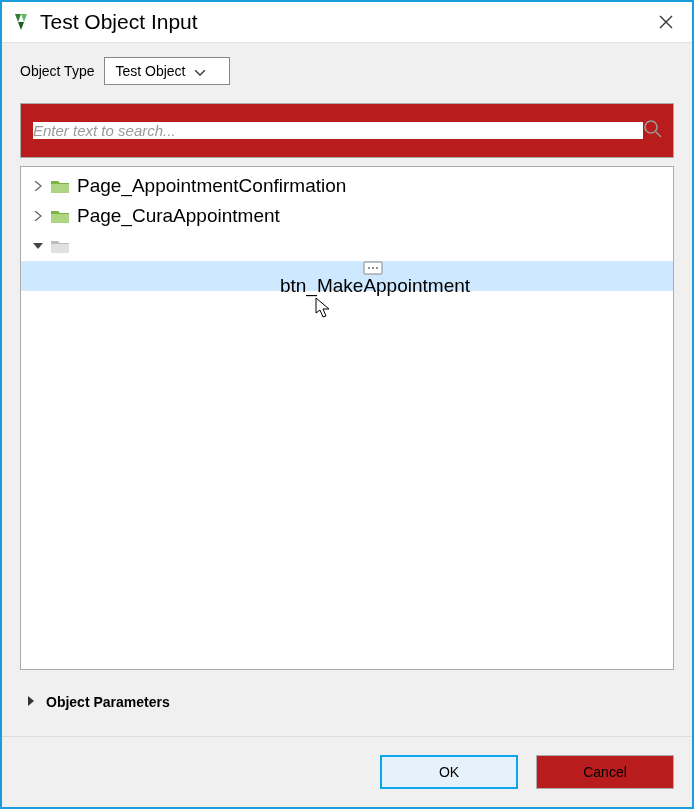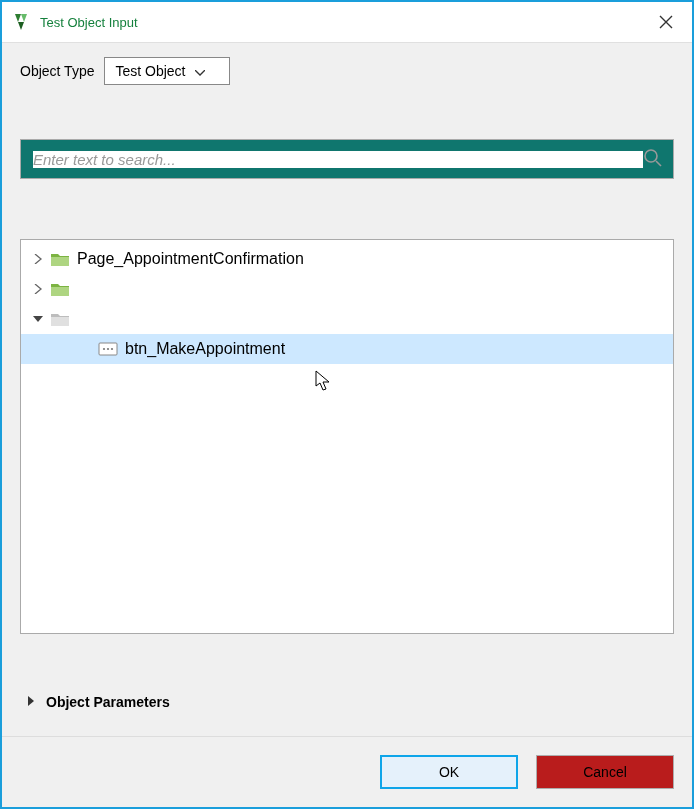--- a/index.html
+++ b/index.html
@@ -16,61 +16,61 @@
     }
     
     .title-bar {
       display: flex;
       align-items: center;
       padding: 6px 8px 6px 10px;
       background: #fff;
       border-bottom: 1px solid #e0e0e0;
     }
     .app-icon { width: 20px; height: 20px; margin-right: 8px; }
-    .title-text { flex: 1; font-size: 13px; color: #15803d; }
+    .title-text { flex: 1; font-size: 21px; color: #000000; }
     .close-btn { width: 36px; height: 28px; display:flex; align-items:center; justify-content:center; cursor:pointer; font-size:18px; }
     
-    .content { flex: 1; background: #f0f0f0; padding: 14px 18px; display:flex; flex-direction:column;gap:36px; }
+    .content { flex: 1; background: #f0f0f0; padding: 14px 18px; display:flex; flex-direction:column; }
     .row-type { display:flex; align-items:center; margin-bottom: 18px; }
     .lbl-type { font-size: 14px; margin-right: 10px; }
     .combo {
       display:flex; align-items:center;
       border: 1px solid #888; background:#fff;
       padding: 5px 8px 5px 10px;
       font-size: 14px;
       min-width: 126px;
       justify-content: flex-start;
     }
     .combo .chev { margin-left: 10px; }
     
     .search-wrap {
       display:flex; align-items:center;
-      border: 1px solid #aaa; background:#0f766e;
+      border: 1px solid #aaa; background:#b91c1c;
       padding: 0 10px 0 12px;
-      height: 40px;
-      margin-bottom: 24px;
+      height: 55px;
+      margin-bottom: 8px;
     }
     .search-input {
       flex:1; border:none; outline:none; font-size:15px; color:#333;
       font-style: italic;
     }
     .search-input::placeholder { color:#999; font-style: italic; }
     .search-icon { color:#888; }
     
     .tree-panel {
       flex:1; background:#fff; border:1px solid #aaa;
       padding: 4px 0;
       overflow:auto;
     }
     .tree-row {
       display:flex; align-items:center;
       height: 30px;
       padding-left: 8px;
       cursor: default;
-      font-size: 16px;
+      font-size: 19px;
     }
     .tree-row.selected {
       background: #cde8ff;
     }
     .expander {
       width: 18px; height:18px; display:flex; align-items:center; justify-content:center;
       cursor:pointer; color:#555;
     }
     .spacer-expander { width:18px; }
     .node-icon { width:22px; height:18px; display:flex; align-items:center; justify-content:center; margin: 0 6px 0 2px; }
@@ -174,37 +174,38 @@
         <svg width="10" height="10" viewBox="0 0 10 10">
             <path d="M2 0 L8 5 L2 10" fill="none" stroke="#666" stroke-width="1.3"></path>
           </svg>
       </span>
       <span class="node-icon folder-green">
         <svg width="20" height="16" viewBox="0 0 20 16">
             <path class="f1" d="M1 3 h7 l2 2 h9 v10 h-18 z"></path>
             <path class="f2" d="M1 6 h18 v9 h-18 z"></path>
           </svg>
       </span>
+      <span>Page_CuraAppointment</span>
     </div>
 
     <div class="tree-row">
       <span class="expander">
         <svg width="10" height="10" viewBox="0 0 10 10">
             <path d="M0 2 L10 2 L5 8 z" fill="#444"></path>
           </svg>
       </span>
       <span class="node-icon folder-grey">
         <svg width="20" height="16" viewBox="0 0 20 16">
             <path class="f1" d="M1 3 h7 l2 2 h9 v10 h-18 z"></path>
             <path class="f2" d="M1 6 h18 v9 h-18 z"></path>
           </svg>
       </span>
     </div>
 
-    <div class="tree-row selected" style="padding-left: 56px;">
+    <div class="tree-row selected" style="padding-left: 56px; flex-direction: column;">
       <span class="spacer-expander"></span>
       <span class="node-icon obj-icon">
         <svg width="20" height="14" viewBox="0 0 20 14">
           <rect x="1" y="1" width="18" height="12" rx="1"></rect>
           <circle cx="6" cy="7" r="1.1" fill="#777"></circle>
           <circle cx="10" cy="7" r="1.1" fill="#777"></circle>
           <circle cx="14" cy="7" r="1.1" fill="#777"></circle>
         </svg>
       </span>
       <span>btn_MakeAppointment</span>

